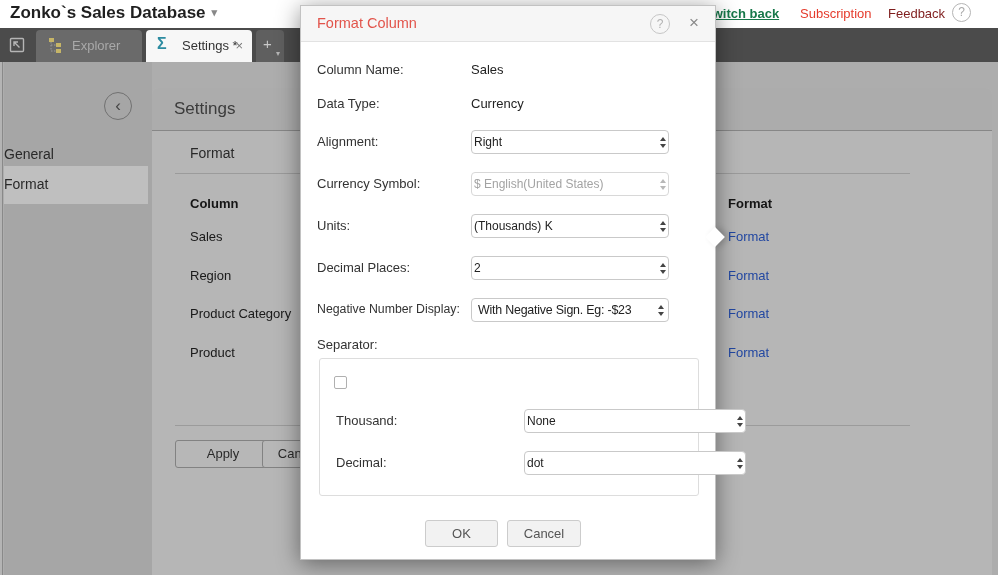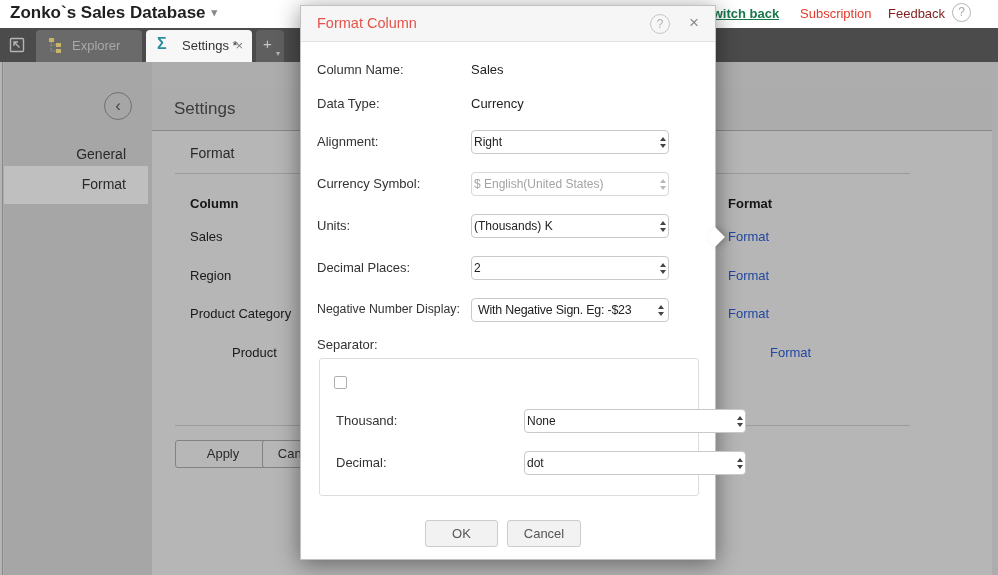--- a/index.html
+++ b/index.html
@@ -32,37 +32,37 @@
   .tab-add .plus { position:absolute; left:7px; top:5px; font-size:15px; }
   .tab-add .dn { position:absolute; right:4px; bottom:4px; font-size:8px; color:#b5b5b5; }
 
   
   .content { position:absolute; left:0; top:62px; width:998px; height:513px; background:#d4d4d4; }
   .edge-strip { position:absolute; left:0; top:0; width:3px; height:513px; background:#dcdcdc; border-right:1px solid #a8a8a8; }
   .sidebar { position:absolute; left:4px; top:0; width:148px; height:513px; background:#cbcbcb; }
   .back-btn { position:absolute; left:100px; top:30px; width:28px; height:28px; border:1px solid #8a8a8a;
               border-radius:50%; color:#555; font-size:17px; text-align:center; line-height:25px; cursor:pointer; }
   .side-item { position:absolute; left:0; width:144px; height:38px; font-size:14px; color:#333;
-               text-align:right; padding:10px 22px 0 0; cursor:pointer; }
+               padding:10px 22px 0 0; cursor:pointer; }
   .side-general { top:74px; }
   .side-format { top:104px; background:#e9e9e9; }
 
   .panel { position:absolute; left:152px; top:26px; width:840px; height:487px; background:#dedede; border-radius:6px 6px 0 0; }
   .panel-head { position:absolute; left:0; top:0; width:840px; height:43px; background:#d2d2d2;
                 border-bottom:1px solid #a5a5a5; border-radius:6px 6px 0 0; }
   .panel-head span { position:absolute; left:22px; top:11px; font-size:17px; color:#4a4a4a; }
   .panel-body { position:absolute; left:0; top:43px; width:840px; height:444px; }
   .section-title { position:absolute; left:38px; top:14px; font-size:14px; color:#333; }
   .hr1 { position:absolute; left:23px; top:42px; width:735px; border-top:1px solid #bdbdbd; }
   .hr2 { position:absolute; left:23px; top:294px; width:735px; border-top:1px solid #bdbdbd; }
   .th { position:absolute; font-size:13px; font-weight:bold; color:#1a1a1a; }
   .th-col { left:38px; top:65px; } .th-fmt { left:576px; top:65px; }
   .cell { position:absolute; left:38px; font-size:13px; color:#222; }
   .fmt-link { position:absolute; left:576px; font-size:13px; color:#2a57c5; cursor:pointer; }
-  .row-y0 { top:98px; } .row-y1 { top:137px; } .row-y2 { top:175px; } .row-y3 { top:214px;margin-left:42px; }
+  .row-y0 { top:98px; } .row-y1 { top:137px; } .row-y2 { top:175px; } .row-y3 { top:214px; }
   .bg-btn { position:absolute; top:309px; height:28px; background:#e0e0e0; border:1px solid #9f9f9f;
             border-radius:3px; font-size:13px; color:#333; text-align:center; line-height:26px; cursor:pointer; }
   .btn-apply { left:23px; width:96px; } .btn-cancel-bg { left:110px; width:72px; }
   .dim { position:absolute; left:0; top:0; width:998px; height:513px; background:rgba(0,0,0,0.18); z-index:5; }
 
   
   .dialog { position:absolute; left:300px; top:5px; width:416px; height:555px; background:#fff; z-index:10;
             border:1px solid #c2c2c2; box-shadow:0 4px 22px rgba(0,0,0,0.45); }
   .dlg-head { position:absolute; left:0; top:0; width:414px; height:36px; background:#f6f6f6; border-bottom:1px solid #e2e2e2; }
   .dlg-title { position:absolute; left:16px; top:9px; font-size:14.5px; color:#e2544b;text-align:right; }

